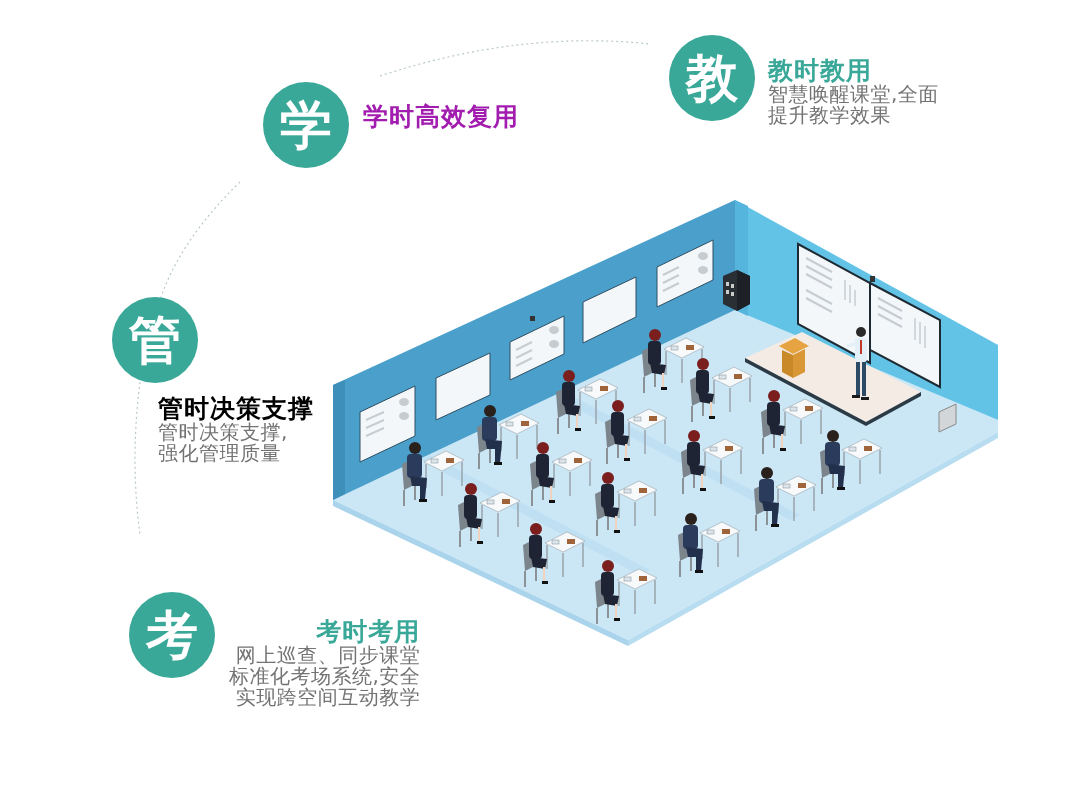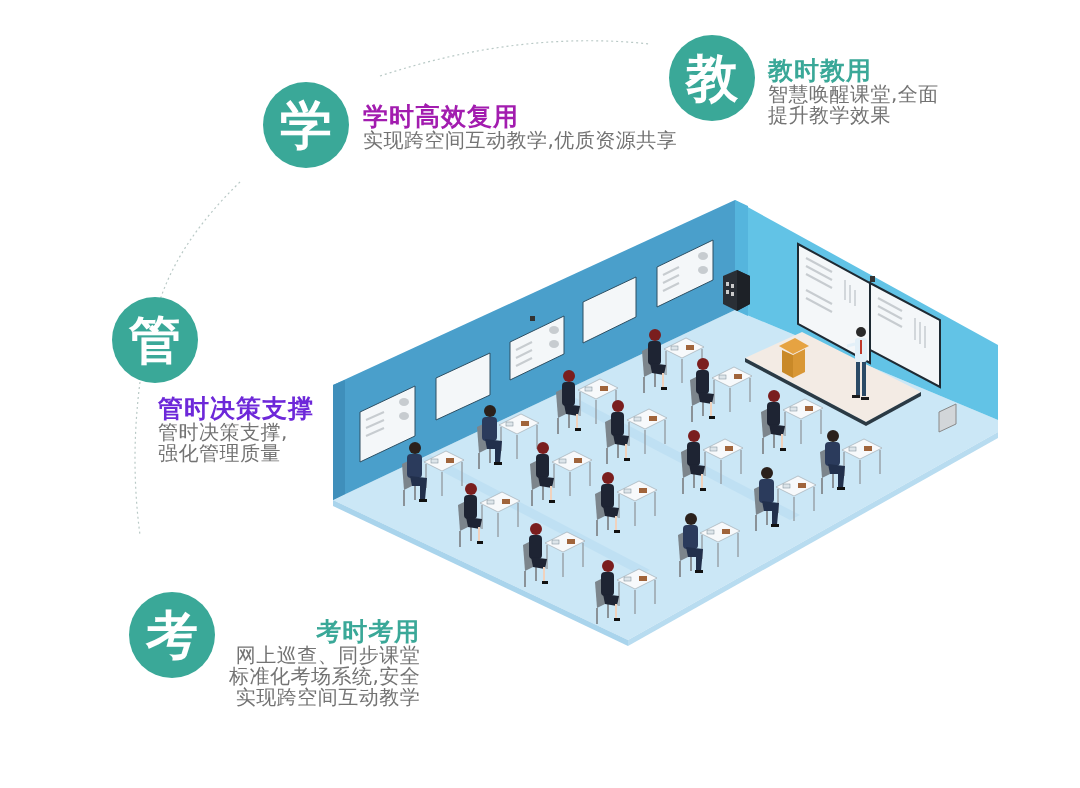--- a/index.html
+++ b/index.html
@@ -189,26 +189,25 @@
 <div class="badge" style="left:669px;top:35px;background:#3aa898;">教</div>
 <div class="feature" style="left:768px;top:58px;">
   <div class="title" style="color:#3aa898;">教时教用</div>
   <div class="desc">智慧唤醒课堂,全面</div>
   <div class="desc">提升教学效果</div>
 </div>
 
 <div class="badge" style="left:263px;top:82px;background:#3aa898;">学</div>
 <div class="feature" style="left:363px;top:104px;">
   <div class="title" style="color:#a21caf;">学时高效复用</div>
-  <div class="desc">实现跨空间互动教学,优质资源共享</div>
 </div>
 
 <div class="badge" style="left:112px;top:297px;background:#3aa898;">管</div>
 <div class="feature" style="left:158px;top:396px;">
-  <div class="title" style="color:#6d28d9;">管时决策支撑</div>
+  <div class="title" style="color:#000000;">管时决策支撑</div>
   <div class="desc">管时决策支撑,</div>
   <div class="desc">强化管理质量</div>
 </div>
 
 <div class="badge" style="left:129px;top:592px;background:#3aa898;">考</div>
 <div class="feature" style="left:229px;top:619px;text-align:right;">
   <div class="title" style="color:#3aa898;">考时考用</div>
   <div class="desc">网上巡查、同步课堂</div>
   <div class="desc">标准化考场系统,安全</div>
   <div class="desc">实现跨空间互动教学</div>

